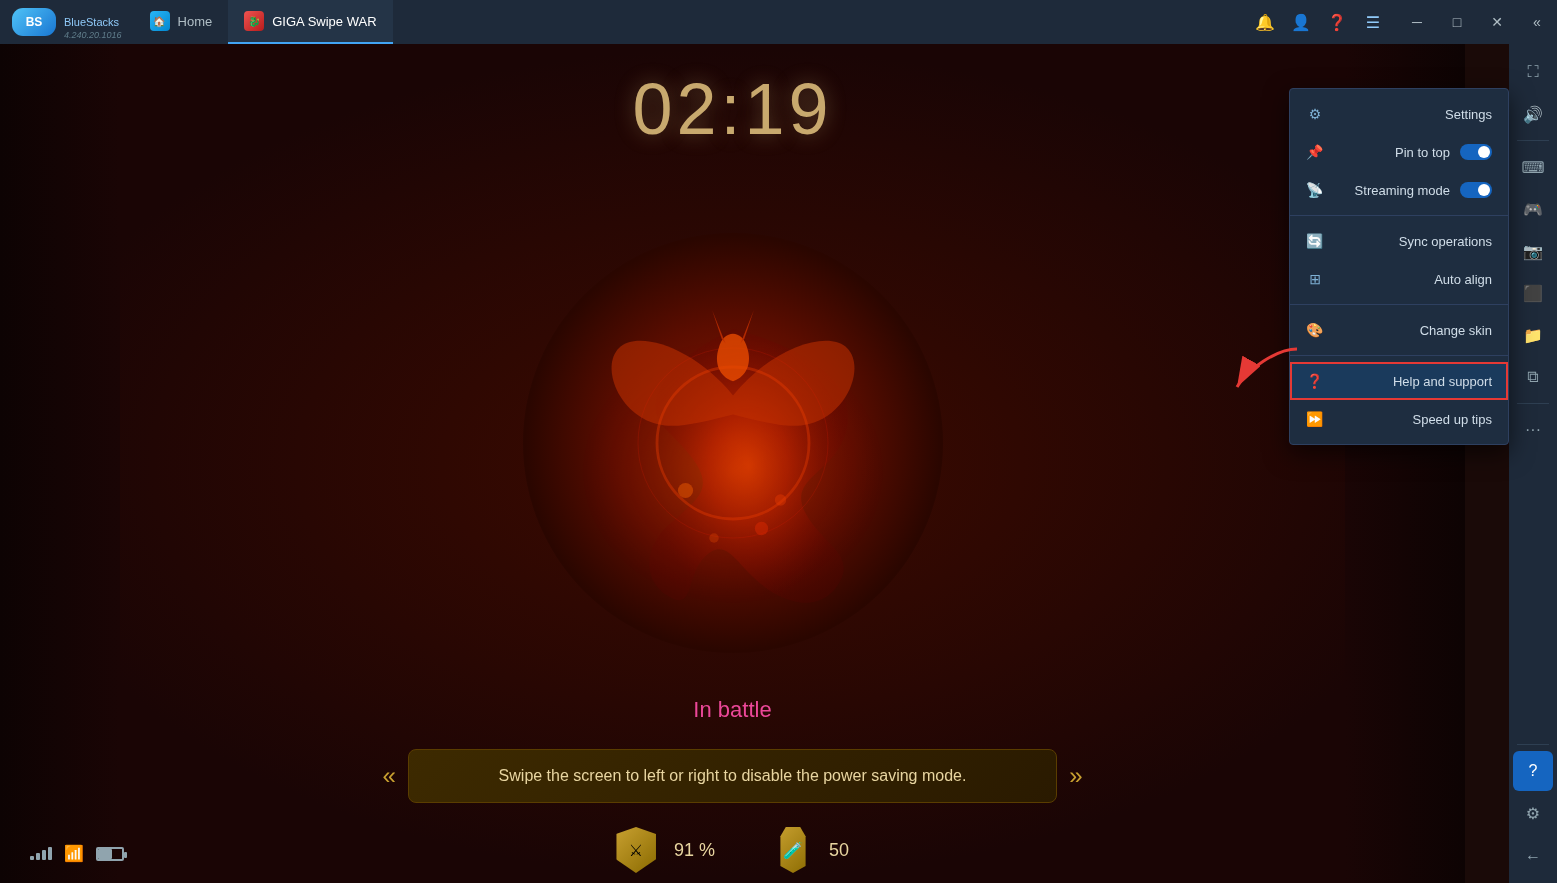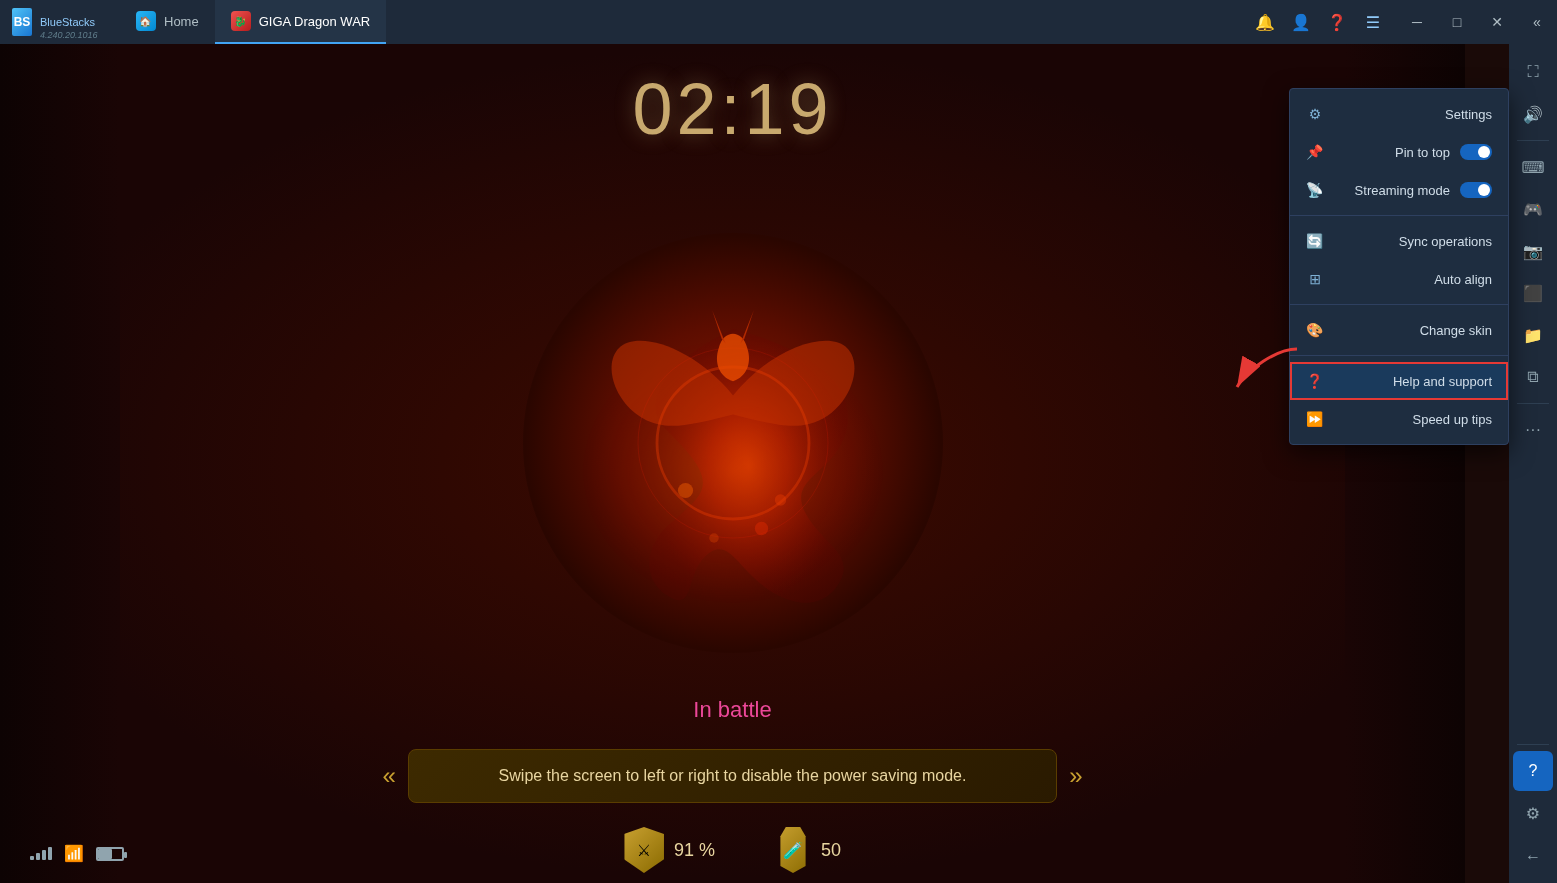--- a/index.html
+++ b/index.html
@@ -7,21 +7,21 @@
 
     
     .titlebar {
       display: flex; align-items: center; height: 44px;
       background: #1e2a3a; position: relative; z-index: 100;
     }
     .titlebar-logo {
       display: flex; align-items: center; gap: 8px;
       padding: 0 12px; min-width: 120px;
     }
-    .bs-logo { width: 20px; height: 28px; border-radius: 2px; background: linear-gradient(135deg, #4fc3f7, #1976d2); display: flex; align-items: center; justify-content: center; font-size: 12px; font-weight: bold; color: white; }
+    .bs-logo { width: 44px; height: 28px; border-radius: 11px; background: linear-gradient(135deg, #4fc3f7, #1976d2); display: flex; align-items: center; justify-content: center; font-size: 12px; font-weight: bold; color: white; }
     .bs-name { color: #90caf9; font-size: 11px; line-height: 1.2; margin-top: 12px; }
     .bs-version { color: #607d8b; font-size: 9px; font-style: italic; }
     .tab {
       display: flex; align-items: center; gap: 8px; padding: 0 16px;
       height: 44px; cursor: pointer; font-size: 13px; color: #b0bec5;
       border-bottom: 2px solid transparent;
     }
     .tab.active { color: white; background: #243447; border-bottom: 2px solid #42a5f5; }
     .tab-icon { width: 20px; height: 20px; border-radius: 4px; background: #37474f; display: flex; align-items: center; justify-content: center; font-size: 10px; }
     .tab-icon.home { background: linear-gradient(135deg, #29b6f6, #0288d1); }
@@ -127,21 +127,21 @@
       background: linear-gradient(135deg, #c8a030, #8a6a00);
       clip-path: polygon(50% 0%, 100% 15%, 100% 70%, 50% 100%, 0% 70%, 0% 15%);
       display: flex; align-items: center; justify-content: center;
     }
     .hud-potion {
       width: 36px; height: 46px;
       background: linear-gradient(135deg, #c8a030, #8a6a00);
       clip-path: polygon(30% 0%, 70% 0%, 85% 20%, 85% 85%, 50% 100%, 15% 85%, 15% 20%);
       display: flex; align-items: center; justify-content: center;
     }
-    .hud-value { color: #e8d5a0; font-size: 18px; font-weight: 500; }
+    .hud-value { color: #e8d5a0; font-size: 18px; font-weight: 500; margin-left: 8px; }
 
     
     .right-sidebar {
       width: 48px; background: #1e2a3a; display: flex; flex-direction: column;
       align-items: center; padding: 8px 0; gap: 2px; z-index: 50;
     }
     .sidebar-btn {
       width: 40px; height: 40px; border-radius: 6px; display: flex;
       align-items: center; justify-content: center; cursor: pointer;
       color: #90a4ae; font-size: 16px; border: none; background: transparent;
@@ -198,21 +198,21 @@
       <div class="bs-version">4.240.20.1016</div>
     </div>
   </div>
 
   <div class="tab">
     <div class="tab-icon home">🏠</div>
     <span>Home</span>
   </div>
   <div class="tab active">
     <div class="tab-icon game">🐉</div>
-    <span>GIGA Dragon WAR</span>
+    <span>GIGA Swipe WAR</span>
   </div>
 
   <div class="titlebar-spacer"></div>
 
   <div class="titlebar-icons">
     <button class="tbar-btn">🔔</button>
     <button class="tbar-btn">👤</button>
     <button class="tbar-btn">❓</button>
     <button class="tbar-btn">☰</button>
   </div>

